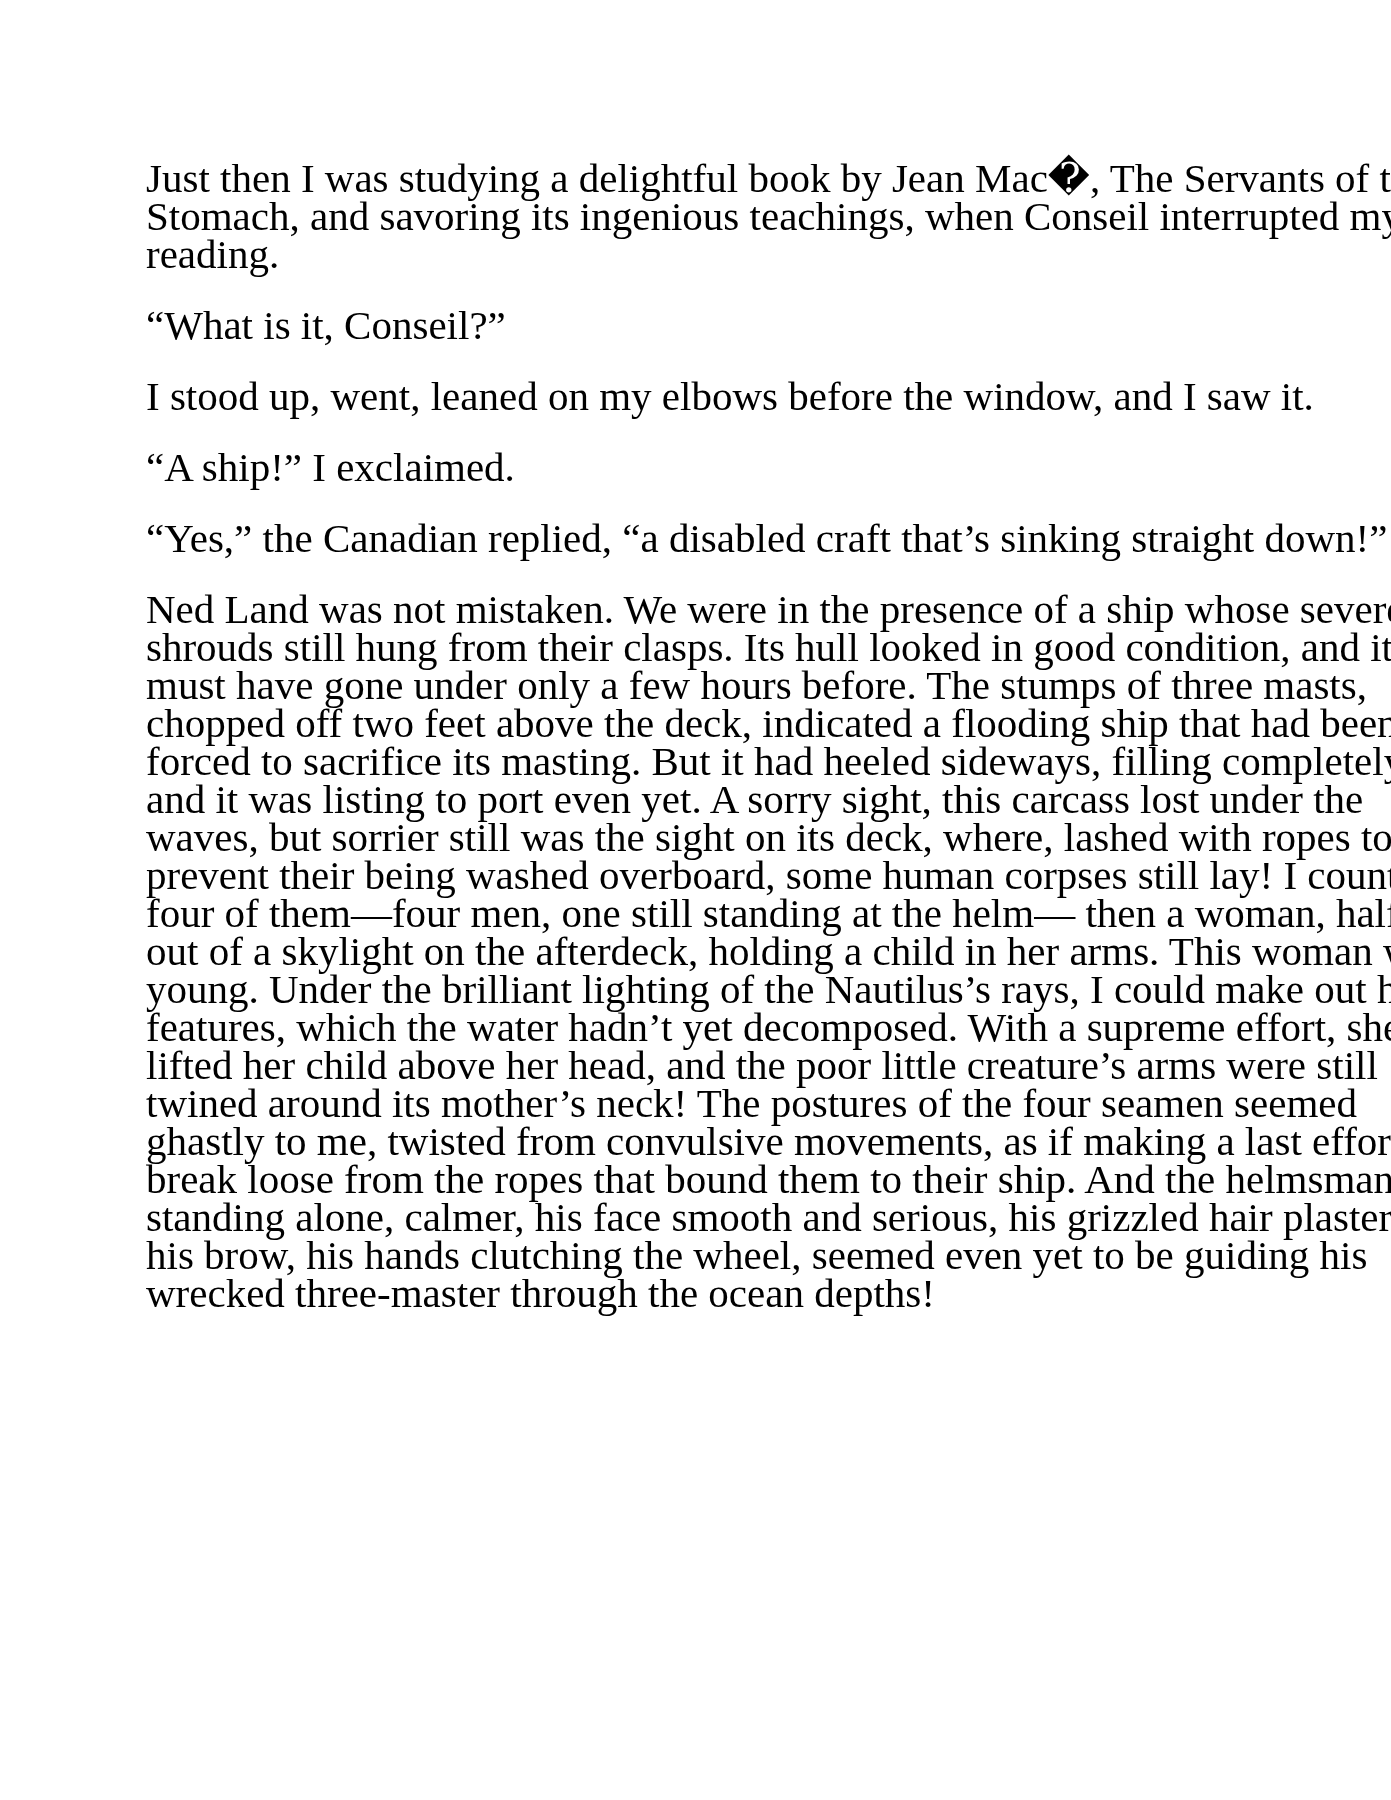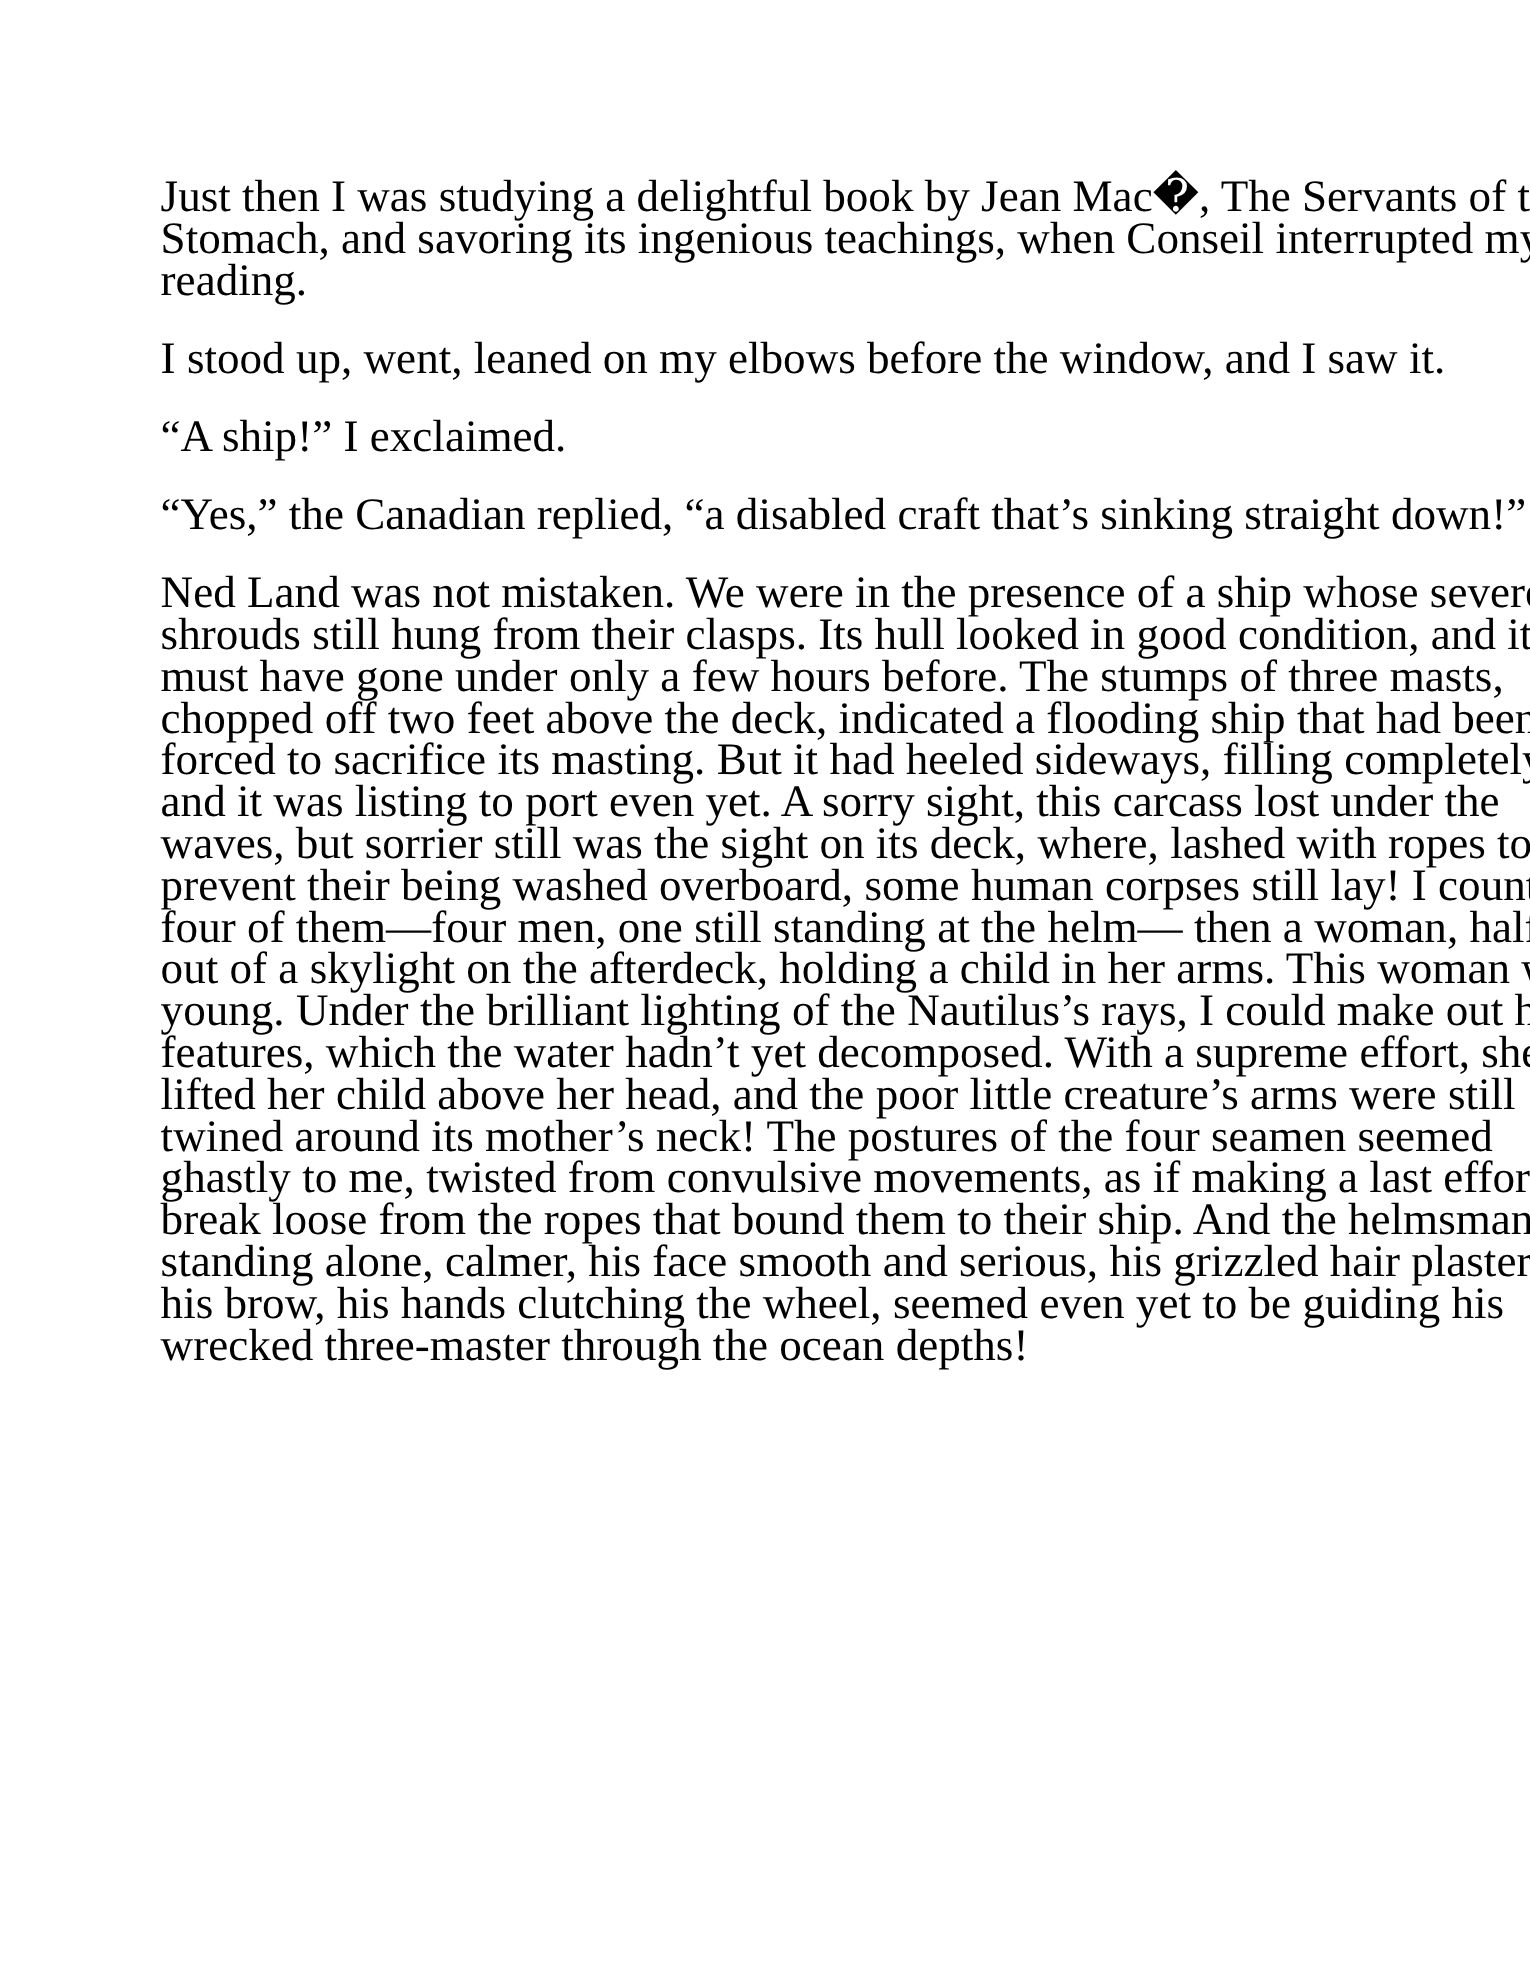--- a/index.html
+++ b/index.html
@@ -29,20 +29,21 @@
     font-kerning: normal;
   }
 </style>
 </head>
 <body>
 
 <main class="page">
   <p>Just then I was studying a delightful book by Jean Mac�, The Servants of the
 Stomach, and savoring its ingenious teachings, when Conseil interrupted my
 reading.</p>
+  <p>“What is it, Conseil?”</p>
   <p>I stood up, went, leaned on my elbows before the window, and I saw it.</p>
   <p>“A ship!” I exclaimed.</p>
   <p>“Yes,” the Canadian replied, “a disabled craft that’s sinking straight down!”</p>
   <p>Ned Land was not mistaken. We were in the presence of a ship whose severed
 shrouds still hung from their clasps. Its hull looked in good condition, and it
 must have gone under only a few hours before. The stumps of three masts,
 chopped off two feet above the deck, indicated a flooding ship that had been
 forced to sacrifice its masting. But it had heeled sideways, filling completely,
 and it was listing to port even yet. A sorry sight, this carcass lost under the
 waves, but sorrier still was the sight on its deck, where, lashed with ropes to

